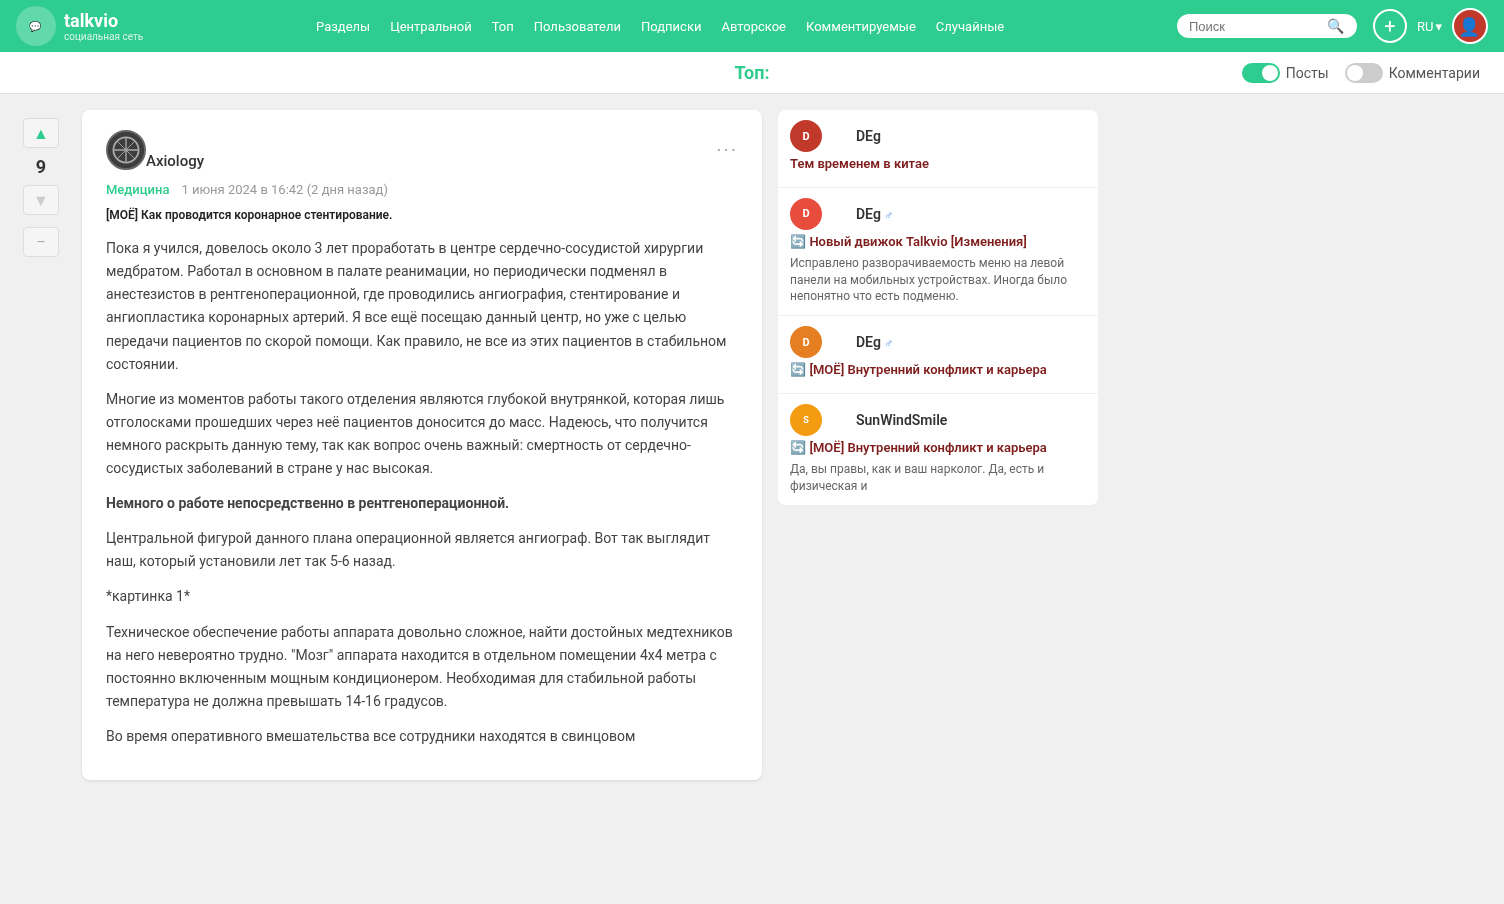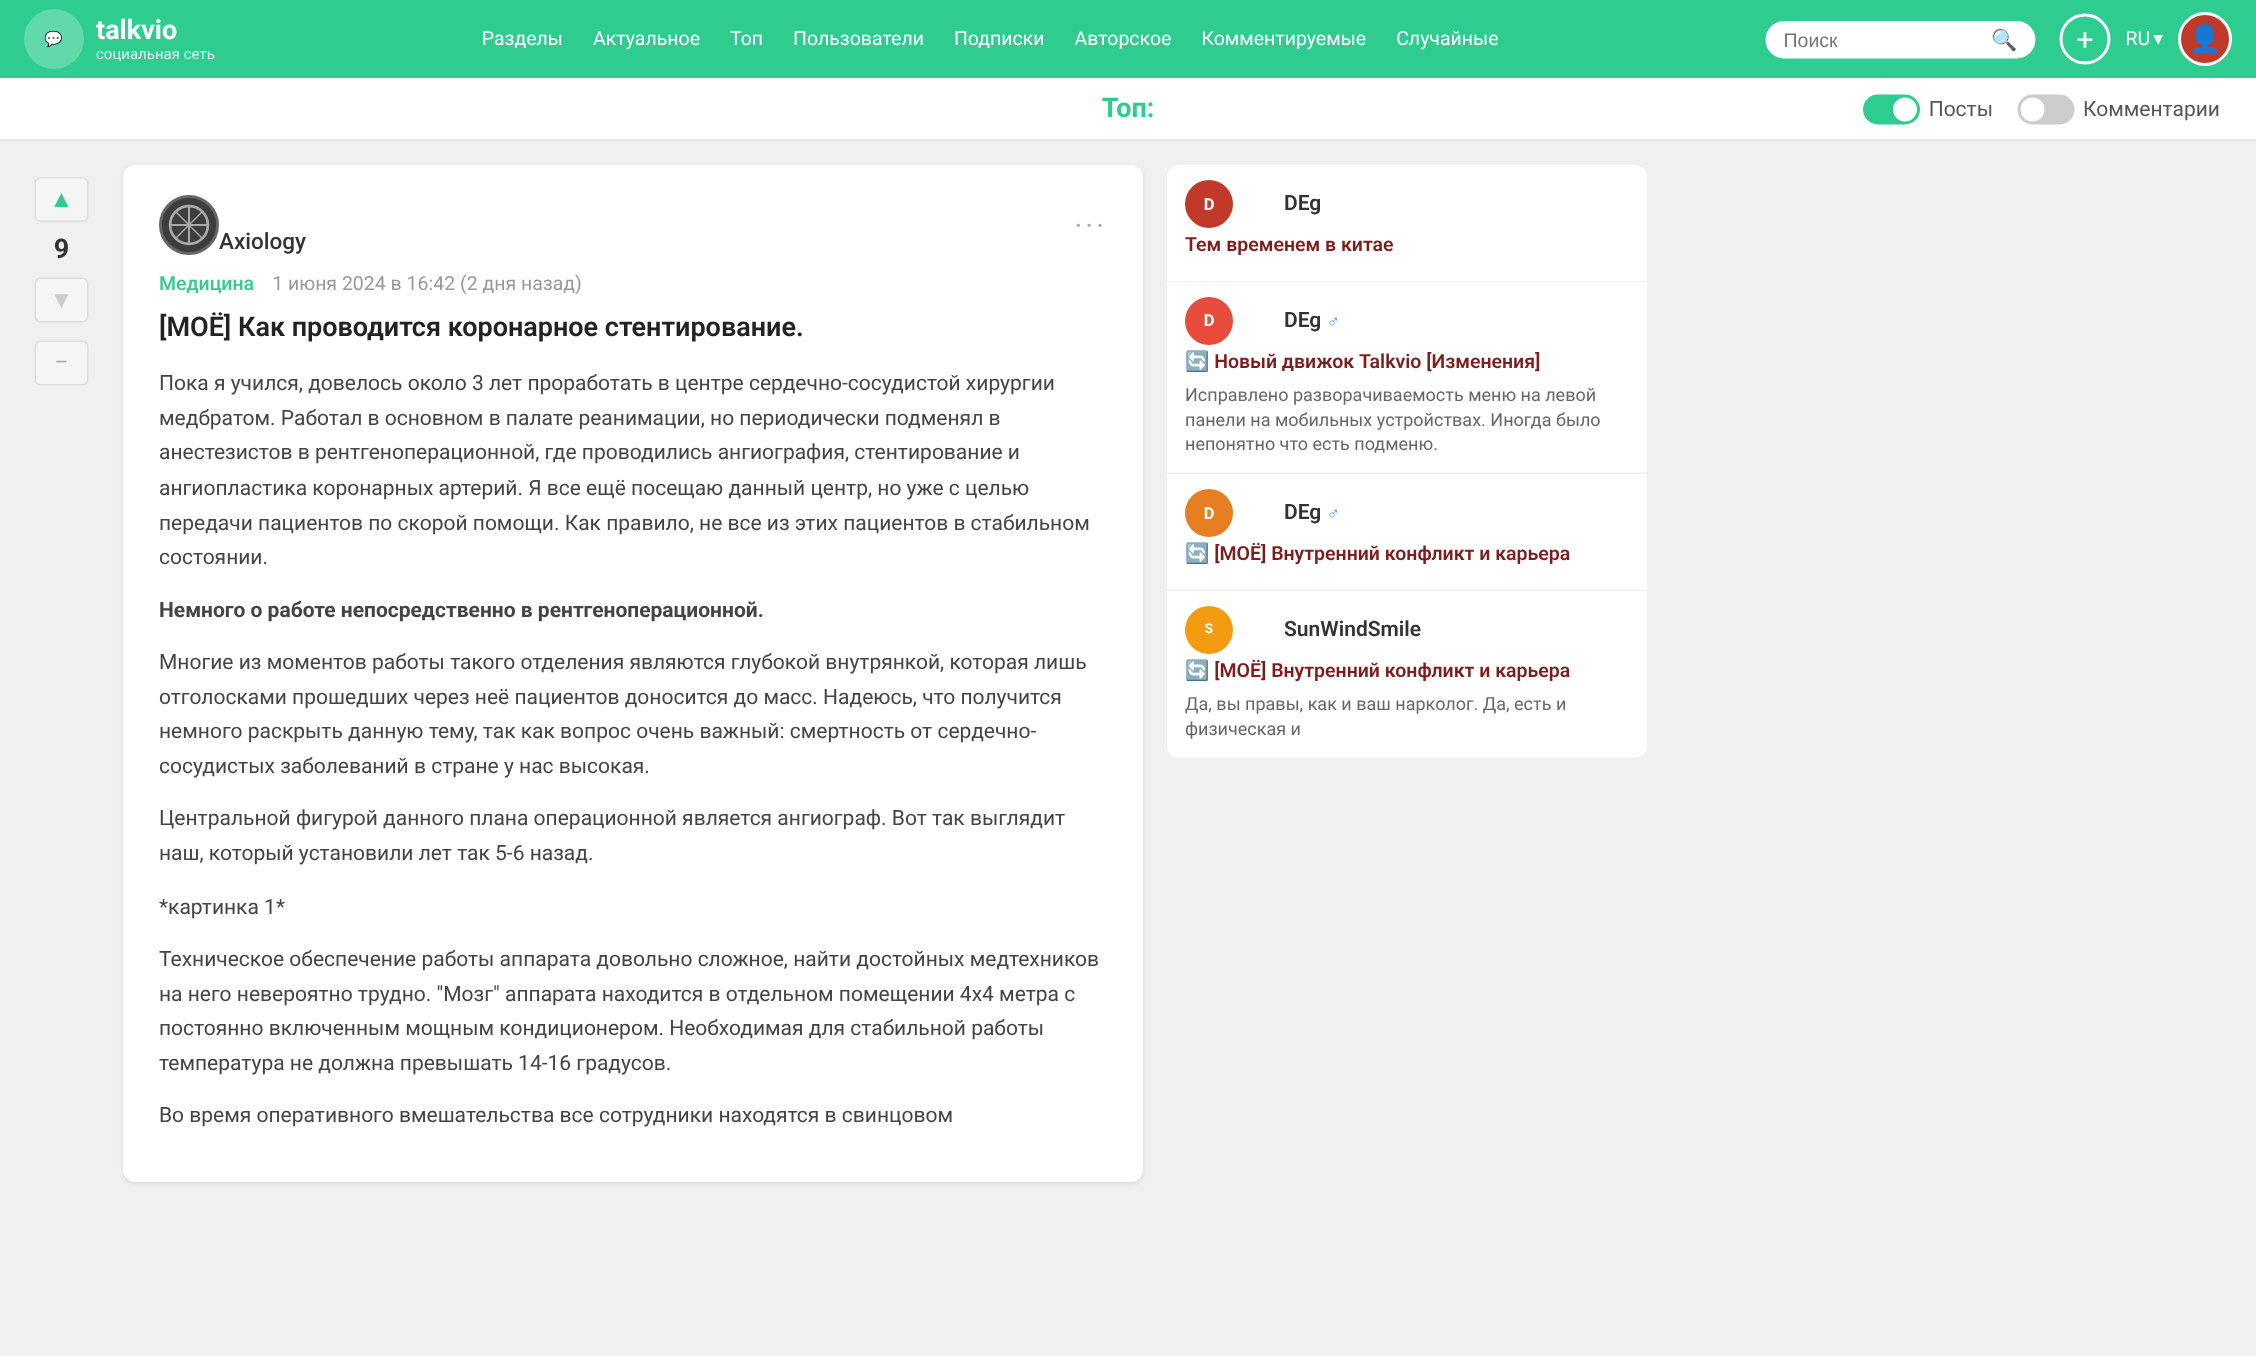--- a/index.html
+++ b/index.html
@@ -193,21 +193,21 @@
     .article-meta {
       display: flex;
       align-items: center;
       gap: 12px;
       margin-bottom: 10px;
       font-size: 13px;
     }
     .article-category { color: #2ecc8e; font-weight: 500; }
     .article-date { color: #999; }
     .article-title {
-      font-size: 18px;
+      font-size: 12px;
       font-weight: 600;
       color: #222;
       margin-bottom: 14px;
       line-height: 1.35;
     }
     .article-body { font-size: 14px; line-height: 1.65; color: #444; }
     .article-body p { margin-bottom: 12px; }
     .article-body strong { font-weight: 700; }
 
     
@@ -269,21 +269,21 @@
       <span style="font-size:10px;">💬</span>
     </div>
     <div>
       <span class="logo-text">talkvio</span>
       <span class="logo-sub">социальная сеть</span>
     </div>
   </div>
 
   <nav class="nav">
     <span class="nav-item">Разделы</span>
-    <span class="nav-item">Актуальное</span>
+    <span class="nav-item">Центральной</span>
     <span class="nav-item">Топ</span>
     <span class="nav-item">Пользователи</span>
     <span class="nav-item">Подписки</span>
     <span class="nav-item">Авторское</span>
     <span class="nav-item">Комментируемые</span>
     <span class="nav-item">Случайные</span>
   </nav>
 
   <div class="search-box">
     <input type="text" placeholder="Поиск" style="">
@@ -357,22 +357,22 @@
 
     <div class="article-meta">
       <span class="article-category">Медицина</span>
       <span class="article-date">1 июня 2024 в 16:42 (2 дня назад)</span>
     </div>
 
     <h2 class="article-title">[МОЁ] Как проводится коронарное стентирование.</h2>
 
     <div class="article-body">
       <p>Пока я учился, довелось около 3 лет проработать в центре сердечно-сосудистой хирургии медбратом. Работал в основном в палате реанимации, но периодически подменял в анестезистов в рентгеноперационной, где проводились ангиография, стентирование и ангиопластика коронарных артерий. Я все ещё посещаю данный центр, но уже с целью передачи пациентов по скорой помощи. Как правило, не все из этих пациентов в стабильном состоянии.</p>
+      <p>Многие из моментов работы такого отделения являются глубокой внутрянкой, которая лишь отголосками прошедших через неё пациентов доносится до масс. Надеюсь, что получится немного раскрыть данную тему, так как вопрос очень важный: смертность от сердечно-сосудистых заболеваний в стране у нас высокая.</p>
       <p><strong>Немного о работе непосредственно в рентгеноперационной.</strong></p>
-      <p>Многие из моментов работы такого отделения являются глубокой внутрянкой, которая лишь отголосками прошедших через неё пациентов доносится до масс. Надеюсь, что получится немного раскрыть данную тему, так как вопрос очень важный: смертность от сердечно-сосудистых заболеваний в стране у нас высокая.</p>
       <p>Центральной фигурой данного плана операционной является ангиограф. Вот так выглядит наш, который установили лет так 5-6 назад.</p>
       <p>*картинка 1*</p>
       <p>Техническое обеспечение работы аппарата довольно сложное, найти достойных медтехников на него невероятно трудно. "Мозг" аппарата находится в отдельном помещении 4x4 метра с постоянно включенным мощным кондиционером. Необходимая для стабильной работы температура не должна превышать 14-16 градусов.</p>
       <p>Во время оперативного вмешательства все сотрудники находятся в свинцовом</p>
     </div>
   </div>
 
   <div class="sidebar">
 
     <div class="sidebar-item">

